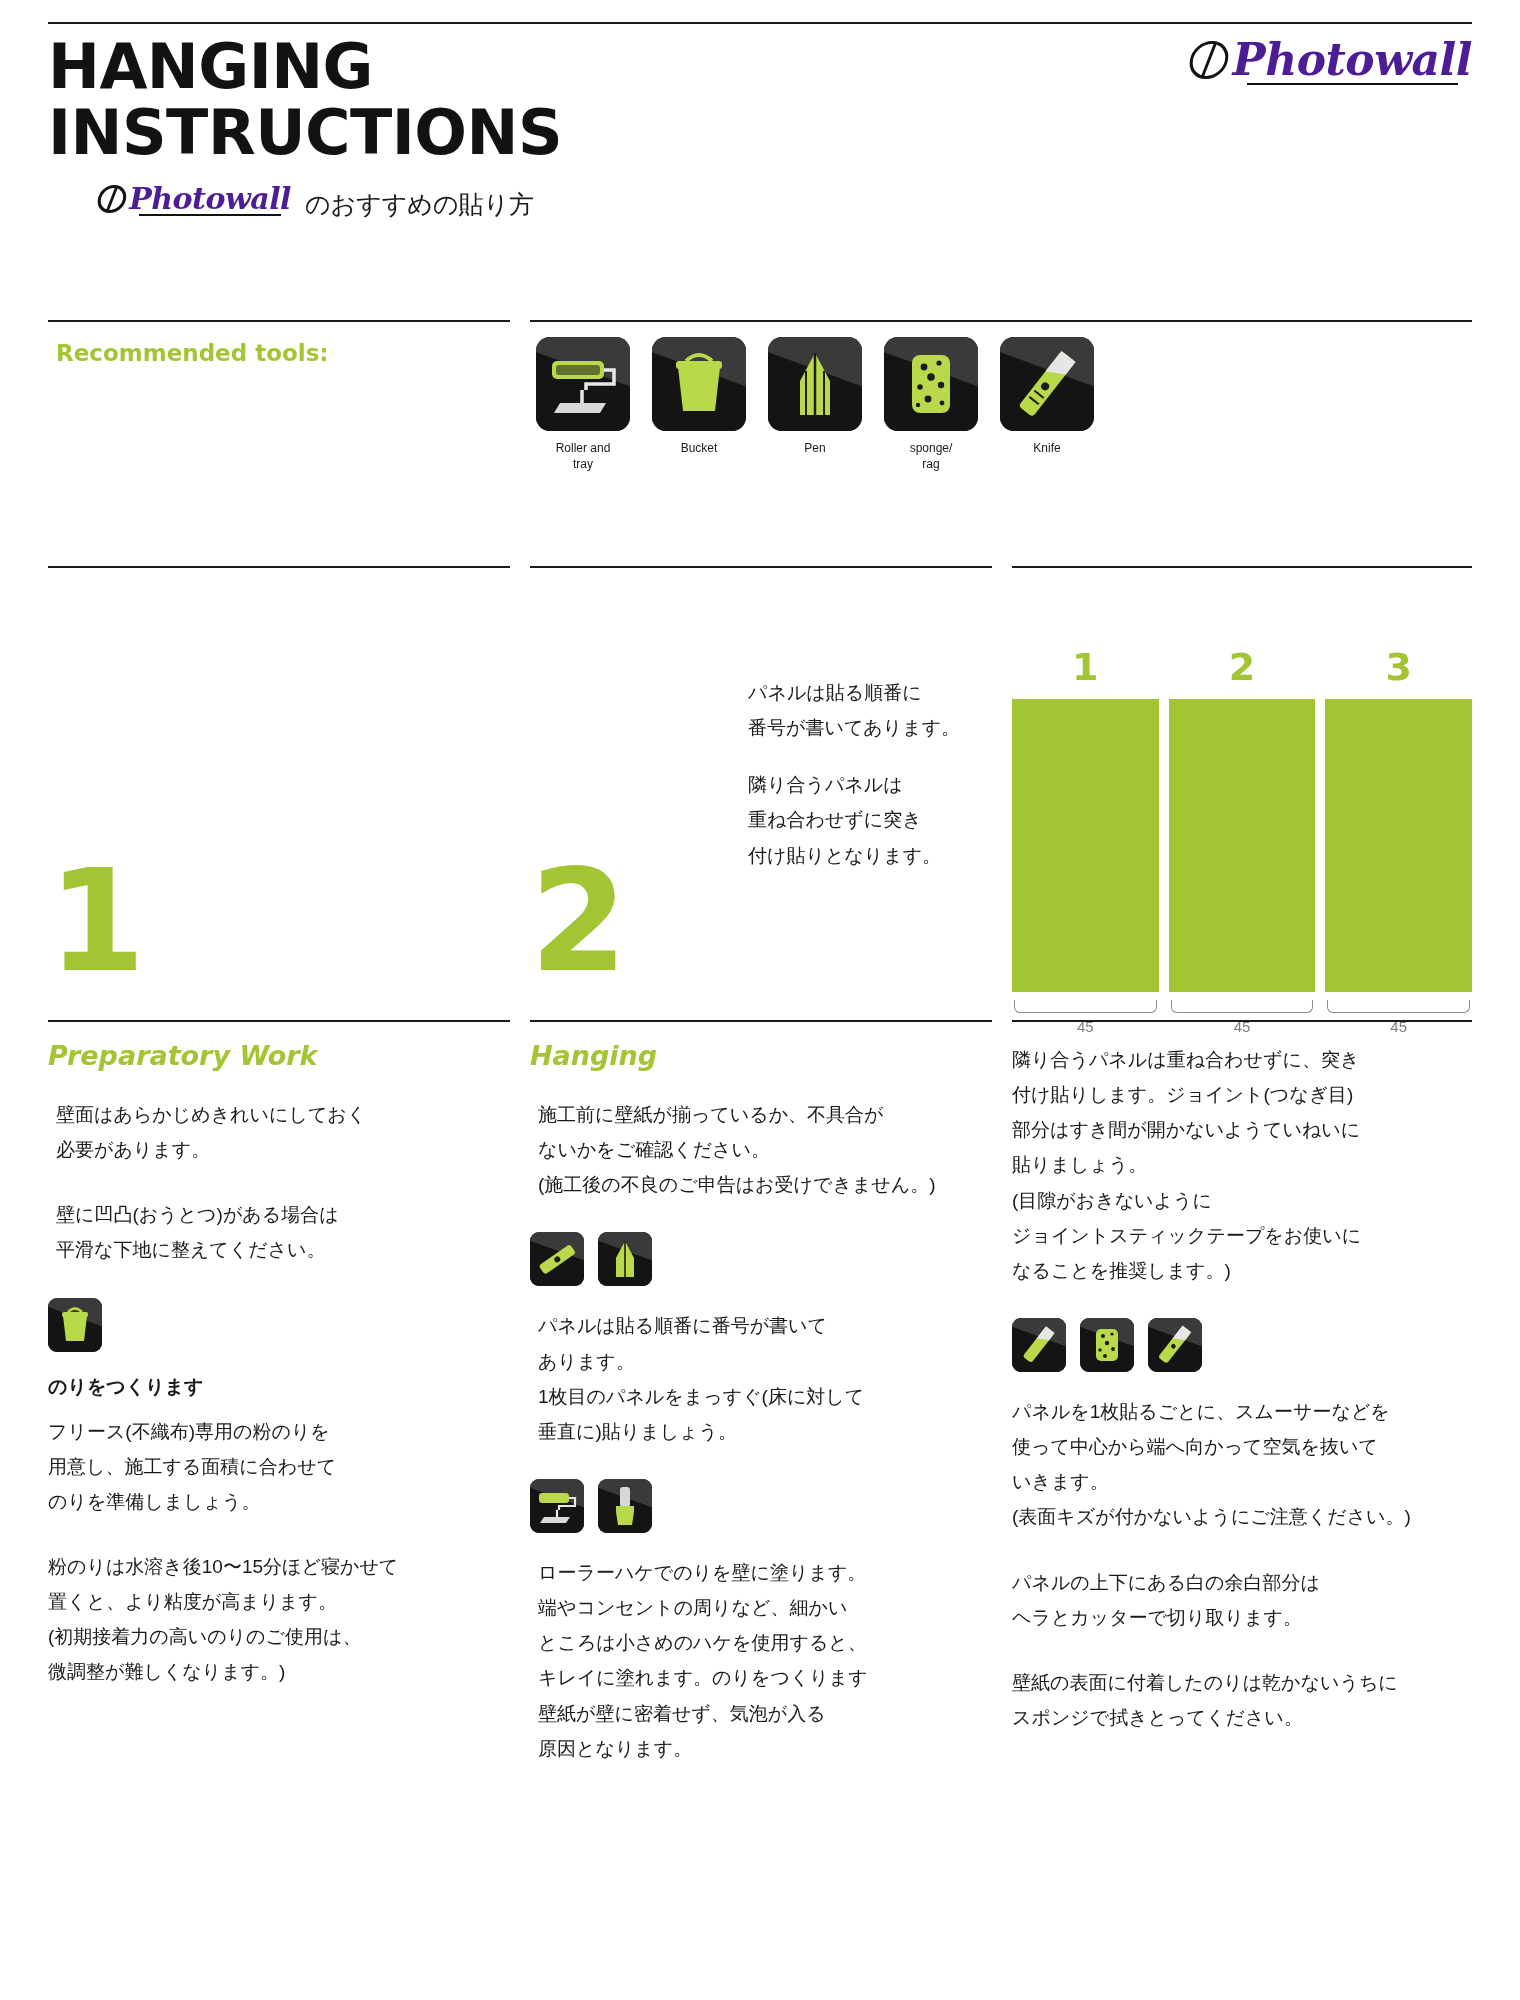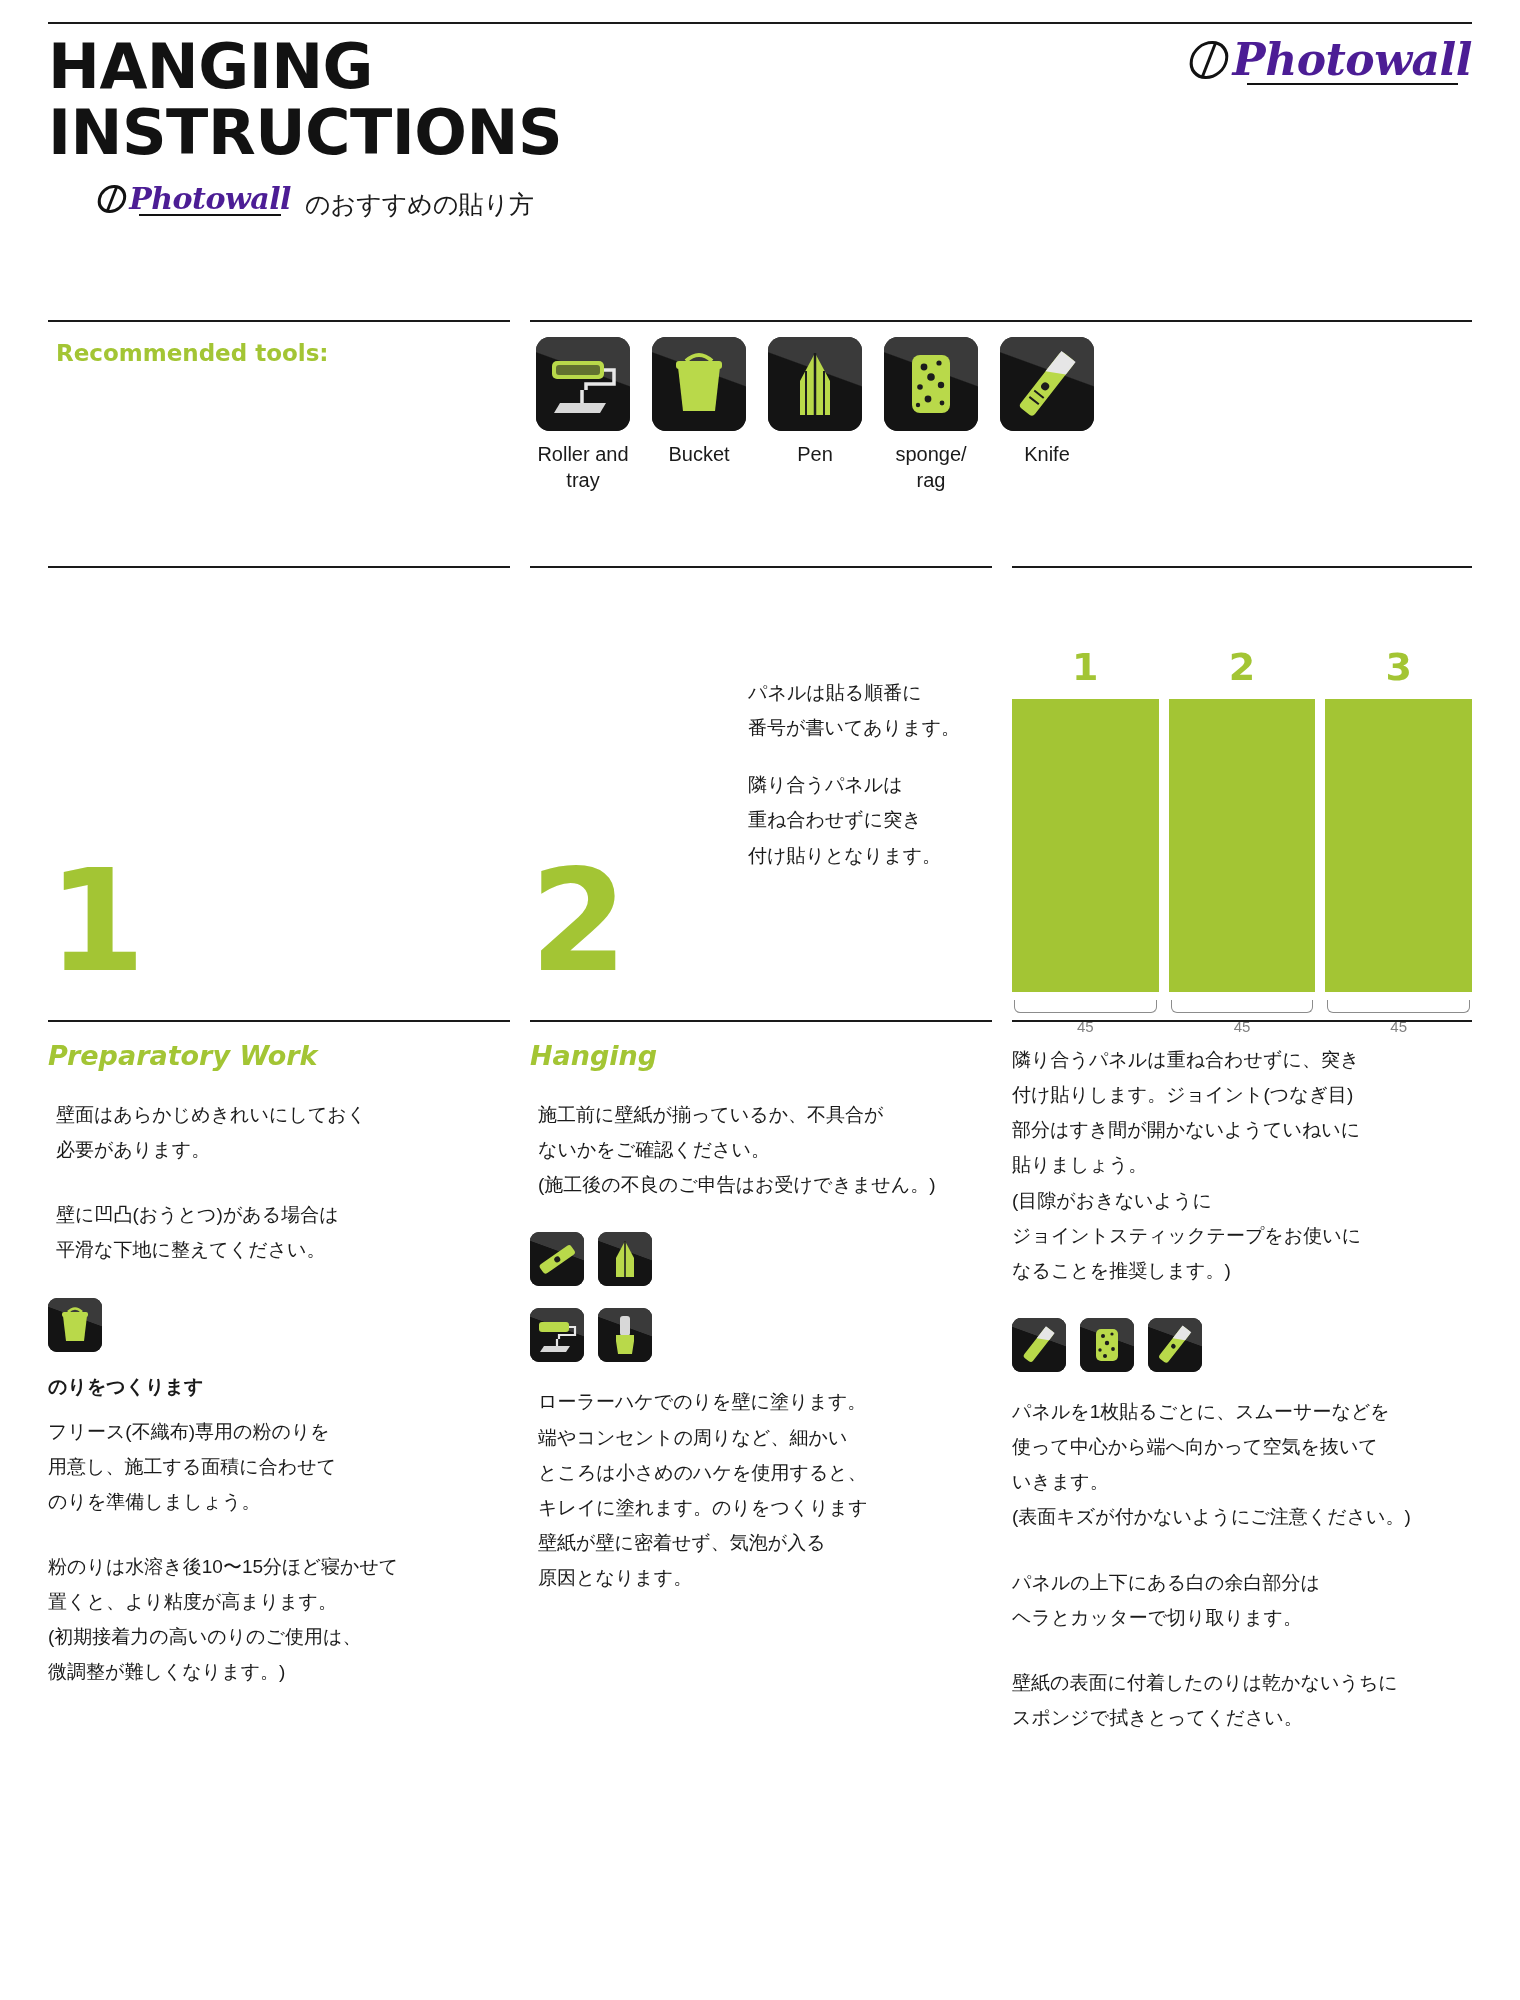--- a/index.html
+++ b/index.html
@@ -161,21 +161,21 @@
     left: 0; top: 0;
     width: 100%; height: 100%;
     background: linear-gradient(200deg, #3a3a3a 0%, #3a3a3a 38%, #141414 39%, #141414 100%);
   }
   .tool-icon svg {
     position: relative;
     display: block;
   }
   .tool-caption {
     margin-top: 10px;
-    font-size: 20px;
+    font-size: 12px;
     line-height: 1.3;
     color: #1a1a1a;
   }
   
   .rule-mid-left {
     left: 48px;
     top: 566px;
     width: 462px;
   }
   .rule-mid-mid {
@@ -498,20 +498,24 @@
           </g>
         </svg>
       </div>
       <div class="mini-icon">
         <svg width="54" height="54" viewBox="0 0 54 54">
           <path d="M27 9 L36 26 L36 45 L18 45 L18 26 Z" fill="#b9d94a"></path>
           <path d="M27 9 L27 45" stroke="#1c1c1c" stroke-width="1.6"></path>
         </svg>
       </div>
     </div>
+    <p class="body-text indent" style="white-space:pre-line">パネルは貼る順番に番号が書いて
+あります。
+1枚目のパネルをまっすぐ(床に対して
+垂直に)貼りましょう。</p>
     <div class="icon-row">
       <div class="mini-icon">
         <svg width="54" height="54" viewBox="0 0 54 54">
           <rect x="9" y="14" width="30" height="10" rx="3" fill="#b9d94a"></rect>
           <path d="M39 19 h6 v8 h-16 v4" stroke="#e8e8e8" stroke-width="2.2" fill="none"></path>
           <path d="M27 31 v8" stroke="#e8e8e8" stroke-width="2.2" fill="none"></path>
           <path d="M14 38 h26 l-4 6 h-26 z" fill="#d8d8d8"></path>
         </svg>
       </div>
       <div class="mini-icon">

